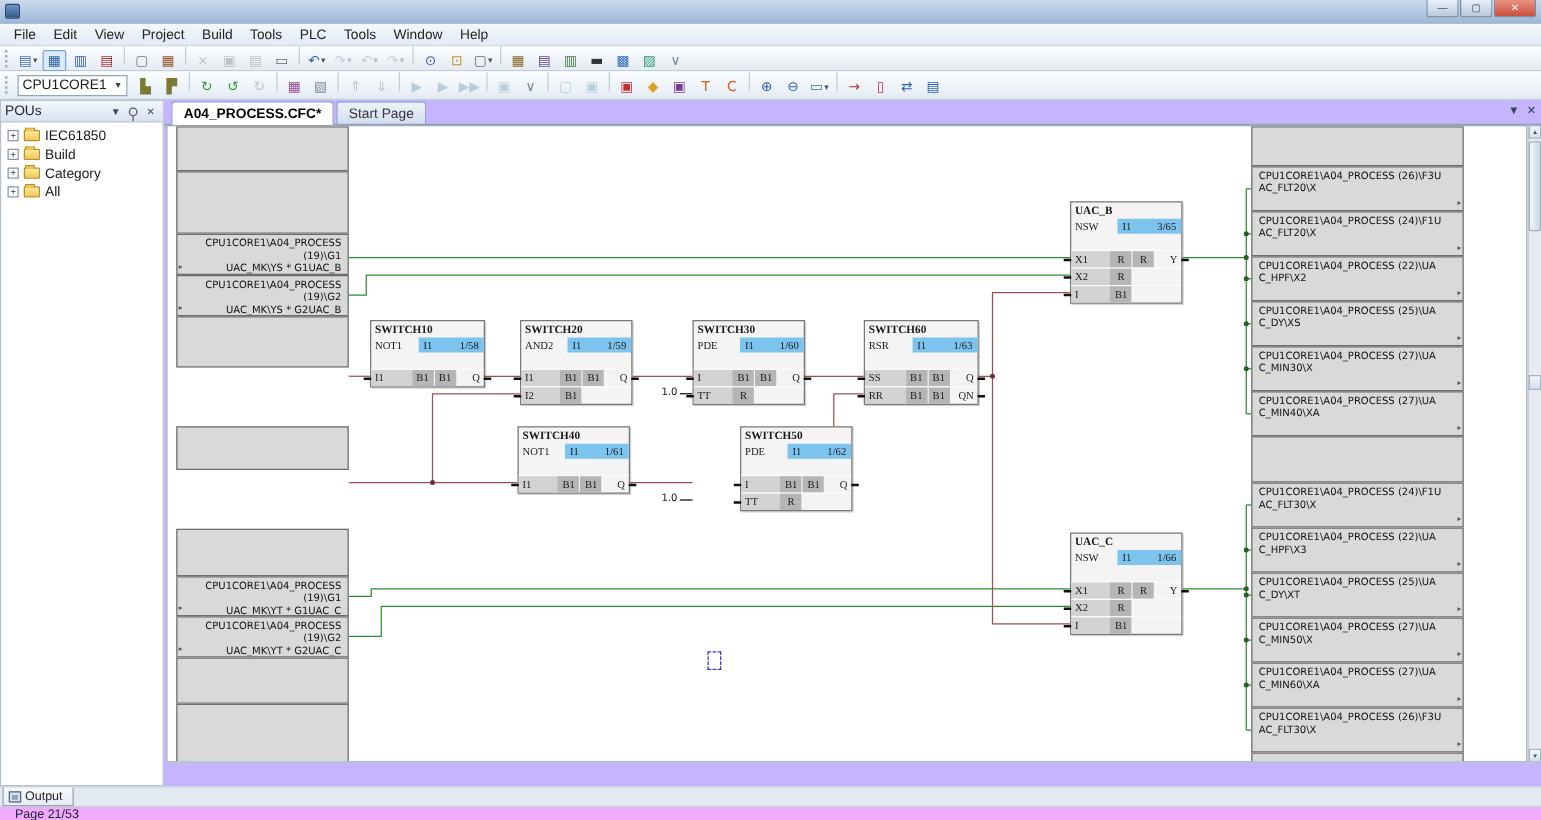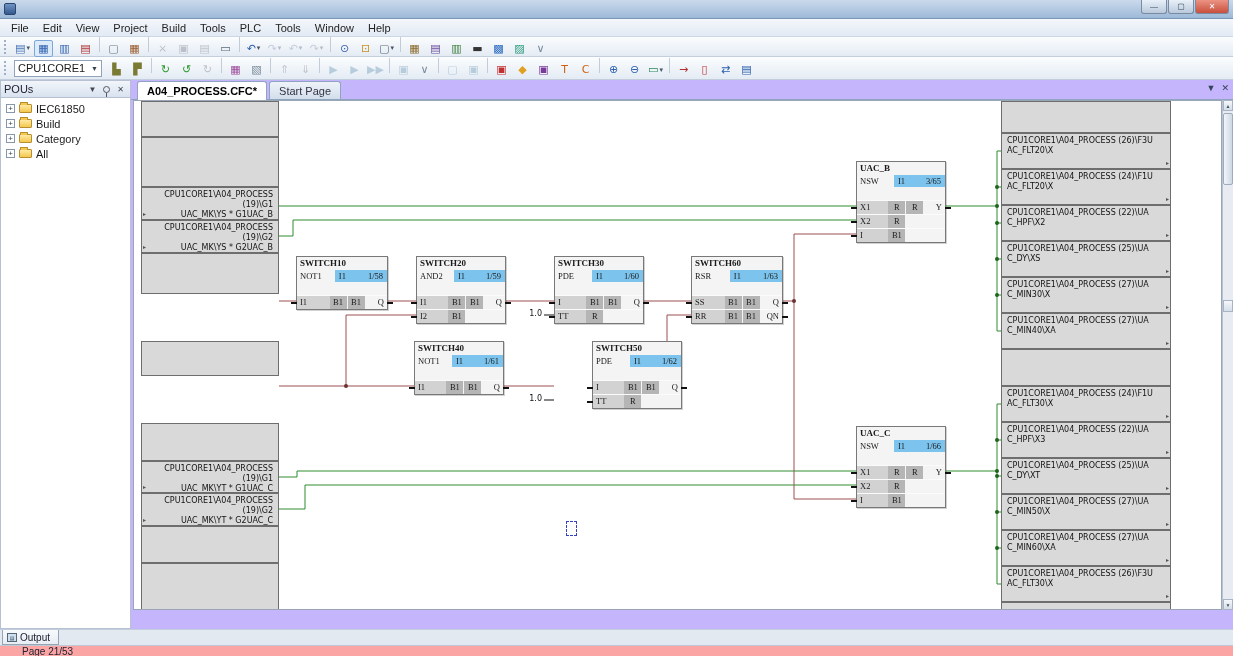--- a/index.html
+++ b/index.html
@@ -92,21 +92,21 @@
 
 .vscroll{position:absolute;right:0;top:20px;width:11px;height:510px;background:#e8ecf2;border-left:1px solid #b8c2d0}
 .sc-btn{position:absolute;left:0;width:10px;height:11px;background:linear-gradient(#f5f8fb,#d4dde8);border:1px solid #a8b4c4;font-size:5px;text-align:center;line-height:10px;color:#456}
 .sc-thumb{position:absolute;left:0;top:13px;width:10px;height:72px;background:linear-gradient(90deg,#f2f6fa,#cdd8e4);border:1px solid #a0acbc;border-radius:2px}
 .sc-mark{position:absolute;left:0;top:200px;width:10px;height:12px;background:linear-gradient(#f5f8fb,#d4dde8);border:1px solid #a8b4c4}
 
 
 #outputrow{position:absolute;left:0;top:629px;width:100%;height:16px;background:#e3e9f1;border-top:1px solid #c3cedc;display:flex;align-items:flex-start;padding-left:2px}
 .out-tab{display:flex;align-items:center;gap:3px;height:15px;padding:0 8px 0 4px;background:linear-gradient(#f8fafc,#e7edf4);border:1px solid #98a4b4;border-top:none;font-size:10px;color:#223}
 .out-ic{width:10px;height:9px;border:1px solid #567;background:#cfe0f0;font-size:5px;line-height:8px;text-align:center;color:#345}
-#statusbar{position:absolute;left:0;top:645px;width:100%;height:11px;background:#fca5a5;border-top:1px solid #c0c8d4;font-size:10px;color:#223;padding-left:22px;line-height:11px}
+#statusbar{position:absolute;left:0;top:645px;width:100%;height:11px;background:#f0abfc;border-top:1px solid #c0c8d4;font-size:10px;color:#223;padding-left:12px;line-height:11px}
 </style>
 </head>
 <body>
 
 <div class="titlebar">
   <span class="app-icon"></span>
   <span class="win-btns">
     <span class="win-btn">—</span>
     <span class="win-btn">▢</span>
     <span class="win-btn close">✕</span>

